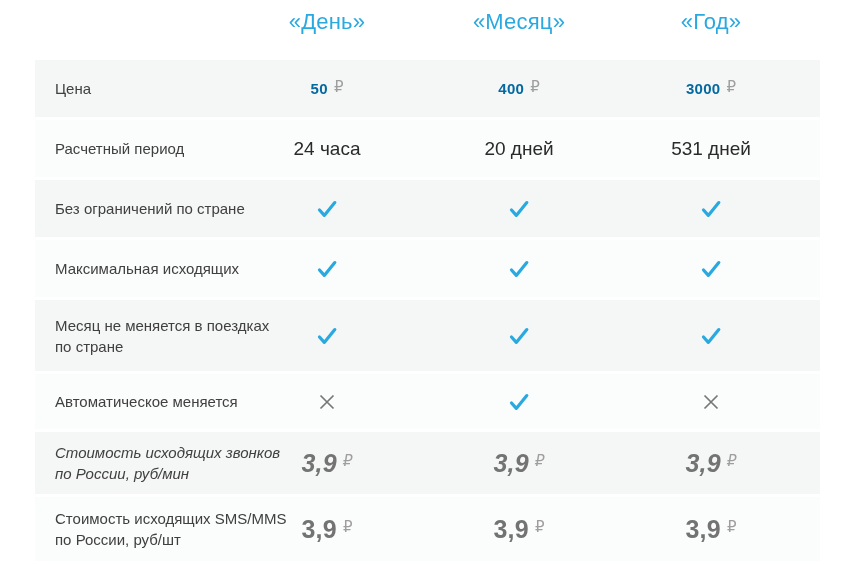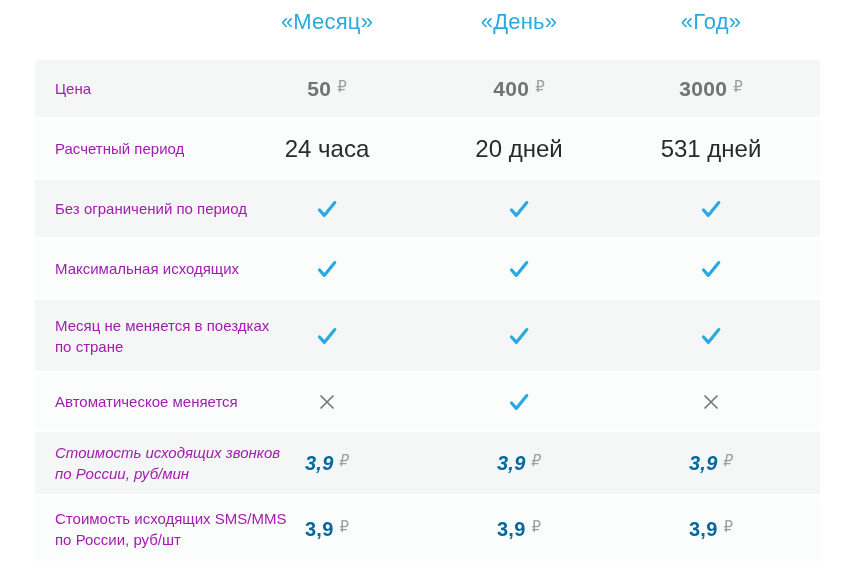--- a/index.html
+++ b/index.html
@@ -51,64 +51,64 @@
   .row:nth-child(5) { min-height: 71px; }
   .row:nth-child(6) { min-height: 55px; }
   .row:nth-child(7) { min-height: 62px; font-style: italic; }
   .row:nth-child(8) { min-height: 64px; }
 
   .cell.label {
     width: 252px;            
     padding-left: 20px;
     font-size: 15px;
     line-height: 1.4;
-    color: #a21caf;
+    color: #404040;
   }
   .cell.value {
     display: flex;
     align-items: center;
     justify-content: center;
     height: 100%;
   }
 
   
   .num {
-    font-size: 20px;
+    font-size: 25px;
     font-weight: 700;
-    color: #0369a1;
+    color: #737373;
     letter-spacing: 0.3px;
   }
-  .row:nth-child(1) .num { font-size: 21px; color: #737373; }
+  .row:nth-child(1) .num { font-size: 15px; color: #0369a1; }
   .rub {
     font-family: "DejaVu Sans", "Liberation Sans", sans-serif;
     font-size: 15px;
     color: #9e9e9e;
     margin-left: 6px;
     position: relative;
     top: -2px;
   }
 
   
   .txt {
-    font-size: 24px;
+    font-size: 19px;
     color: #2a2a2a;
   }
 
   
   svg.check { width: 26px; height: 24px; color: #2aa9e0; }
   svg.cross { width: 20px; height: 20px; color: #777777; }
 </style>
 </head>
 <body>
 
 <div class="page">
 
   <div class="plan-header">
+    <div class="hcell">«День»</div>
     <div class="hcell">«Месяц»</div>
-    <div class="hcell">«День»</div>
     <div class="hcell">«Год»</div>
   </div>
 
   <div class="rows">
       <div class="row">
     <div class="cell label">Цена</div>
   <div class="cell value">
     <span class="num">50</span>
     <span class="rub">₽</span>
   </div>
@@ -127,21 +127,21 @@
     <span class="txt">24 часа</span>
   </div>
         <div class="cell value">
     <span class="txt">20 дней</span>
   </div>
         <div class="cell value">
     <span class="txt">531 дней</span>
   </div>
       </div>
       <div class="row">
-    <div class="cell label">Без ограничений по период</div>
+    <div class="cell label">Без ограничений по стране</div>
   <div class="cell value">
     <svg class="check" viewBox="0 0 24 24" aria-hidden="true">
       <path d="M4.5 13 L9.3 18.4 L19.8 5.6" fill="none" stroke="currentColor" stroke-width="3.2" stroke-linecap="round" stroke-linejoin="round"></path>
     </svg>
   </div>
         <div class="cell value">
     <svg class="check" viewBox="0 0 24 24" aria-hidden="true">
       <path d="M4.5 13 L9.3 18.4 L19.8 5.6" fill="none" stroke="currentColor" stroke-width="3.2" stroke-linecap="round" stroke-linejoin="round"></path>
     </svg>
   </div>

